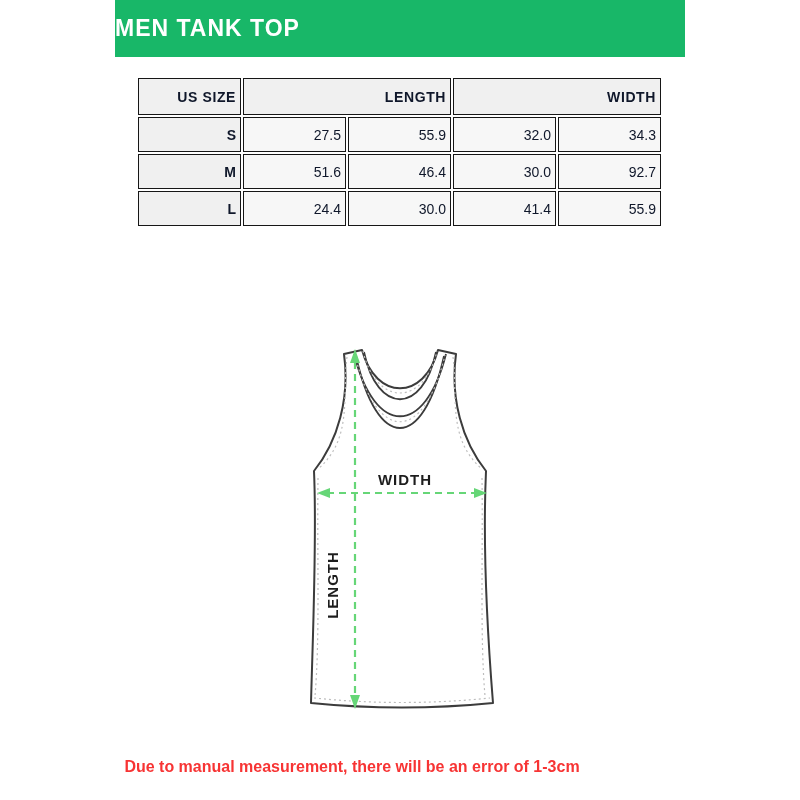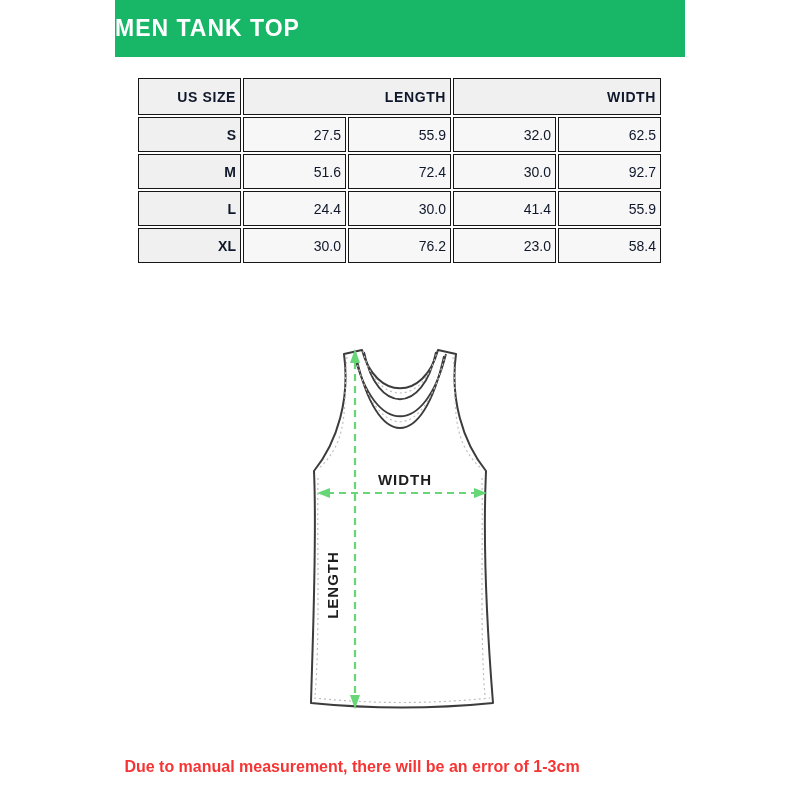--- a/index.html
+++ b/index.html
@@ -54,42 +54,35 @@
         <tr>
       <th class="cell-label">US SIZE</th>
       <th class="cell-label" colspan="2">LENGTH</th>
       <th class="cell-label" colspan="2">WIDTH</th>
     </tr>
     <tr>
       <td class="cell-label">S</td>
       <td class="cell-data">27.5</td>
       <td class="cell-data">55.9</td>
       <td class="cell-data">32.0</td>
-      <td class="cell-data">62.5</td>
+      <td class="cell-data">34.3</td>
     </tr>
     <tr>
       <td class="cell-label">M</td>
       <td class="cell-data">51.6</td>
-      <td class="cell-data">72.4</td>
+      <td class="cell-data">46.4</td>
       <td class="cell-data">30.0</td>
       <td class="cell-data">92.7</td>
     </tr>
     <tr>
       <td class="cell-label">L</td>
       <td class="cell-data">24.4</td>
       <td class="cell-data">30.0</td>
       <td class="cell-data">41.4</td>
       <td class="cell-data">55.9</td>
-    </tr>
-    <tr>
-      <td class="cell-label">XL</td>
-      <td class="cell-data">30.0</td>
-      <td class="cell-data">76.2</td>
-      <td class="cell-data">23.0</td>
-      <td class="cell-data">58.4</td>
     </tr>
   </tbody>
     </table>
 </div>
 
 <svg class="diagram" viewBox="0 0 240 384">
 
   <path d="M64,16 L82,12 C96,63 144,63 158,12 L176,16
            C170,60 182,103 206,133
            C203,200 207,290 213,365

